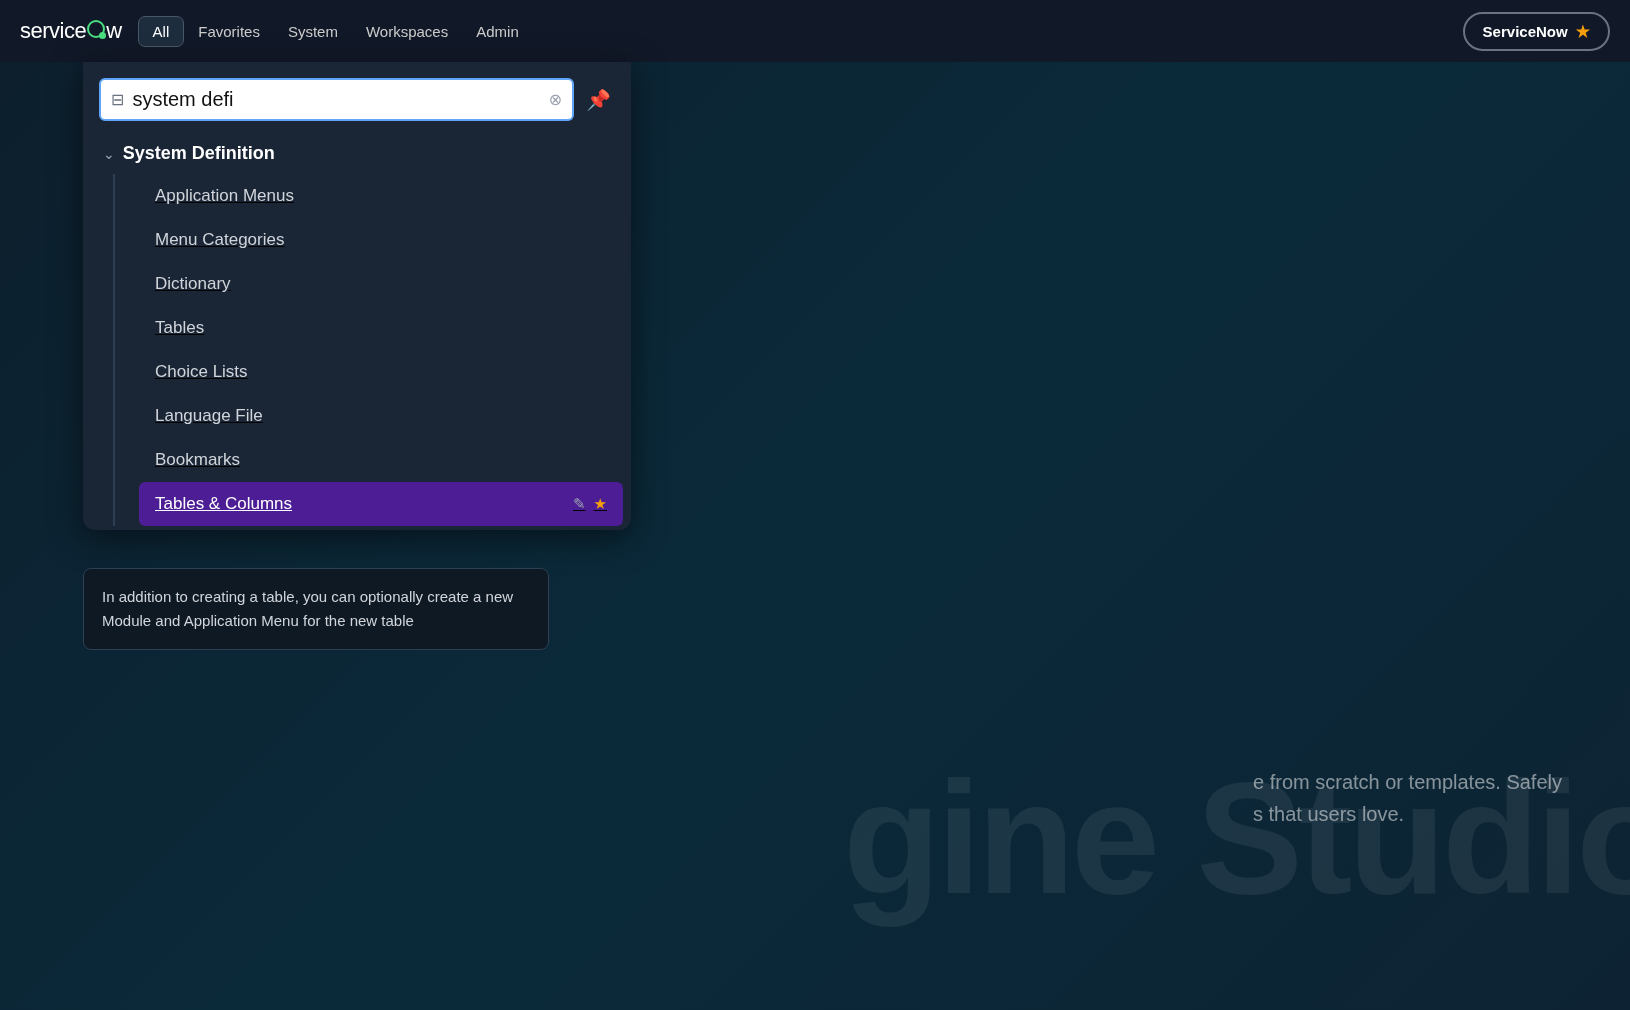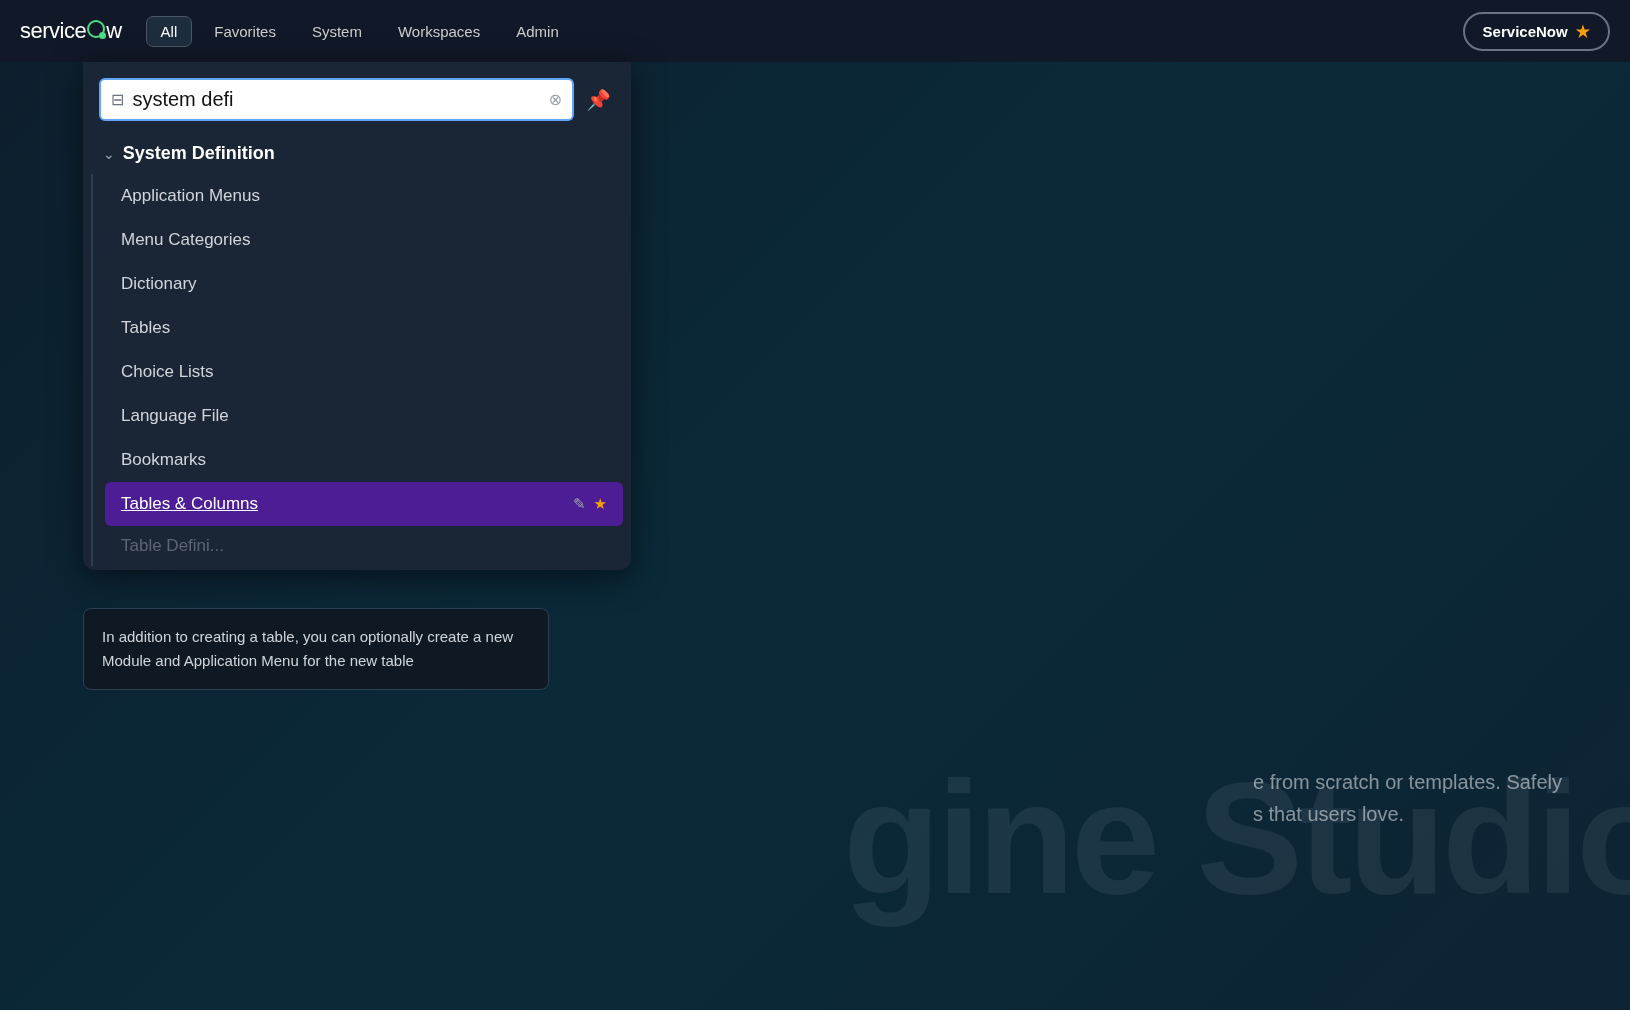--- a/index.html
+++ b/index.html
@@ -13,21 +13,20 @@
       position: relative;
     }
 
     
     .topnav {
       display: flex;
       align-items: center;
       height: 62px;
       background: #111827;
       padding: 0 20px;
-      gap: 8px;
       position: relative;
       z-index: 100;
     }
 
     .logo {
       display: flex;
       align-items: center;
       margin-right: 16px;
     }
 
@@ -187,22 +186,24 @@
     }
 
     .section-title {
       color: #fff;
       font-size: 18px;
       font-weight: 700;
     }
 
     
     .menu-items {
-      padding-left: 12px;
+      padding-left: 24px;
       border-left: 2px solid #2d3f55;
+      margin-left: 22px;
+      text-decoration: underline;
     }
 
     .menu-item {
       display: flex;
       align-items: center;
       justify-content: space-between;
       padding: 12px 16px;
       cursor: pointer;
       border-radius: 6px;
       color: #d1d5db;
@@ -373,23 +374,20 @@
       </div>
 
       <div class="menu-item active">
         <span class="menu-item-label" style="text-decoration:underline;">Tables &amp; Columns</span>
         <div class="menu-item-actions">
           <span class="edit-icon">✎</span>
           <span class="fav-icon starred">★</span>
         </div>
       </div>
 
-      <div class="menu-item-partial">
-        <span>Table Defini...</span>
-      </div>
 
     </div>
   </div>
 
   <div class="tooltip">
     <span>In addition to creating a table, you can optionally create a new Module and Application Menu for the new table</span>
   </div>
 </div>
 
 </body></html>

